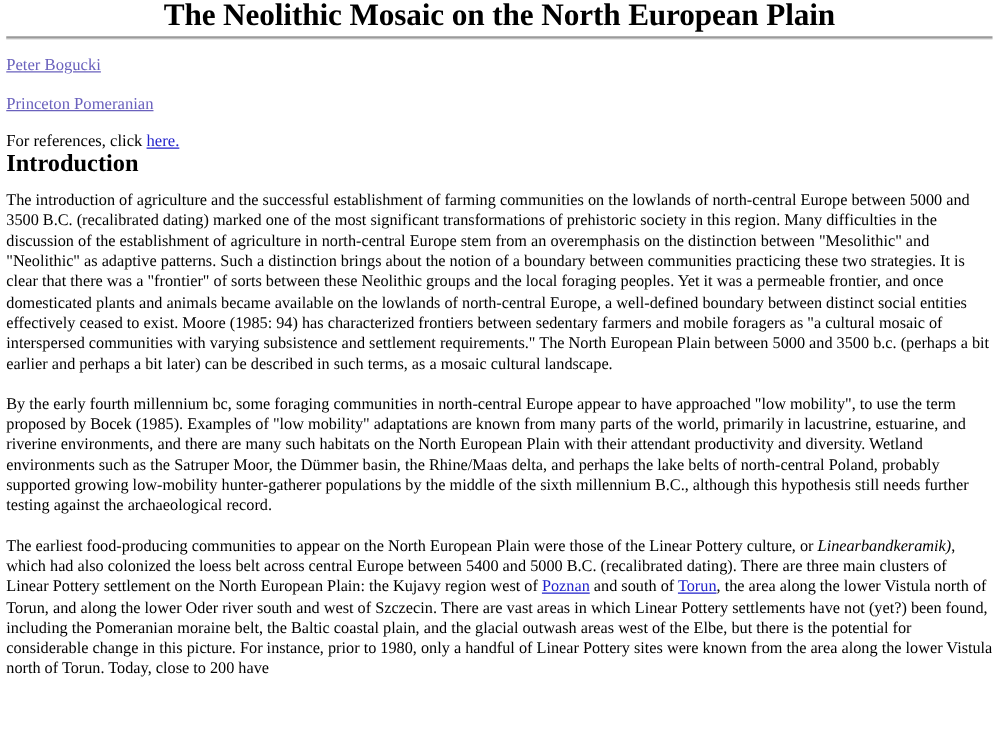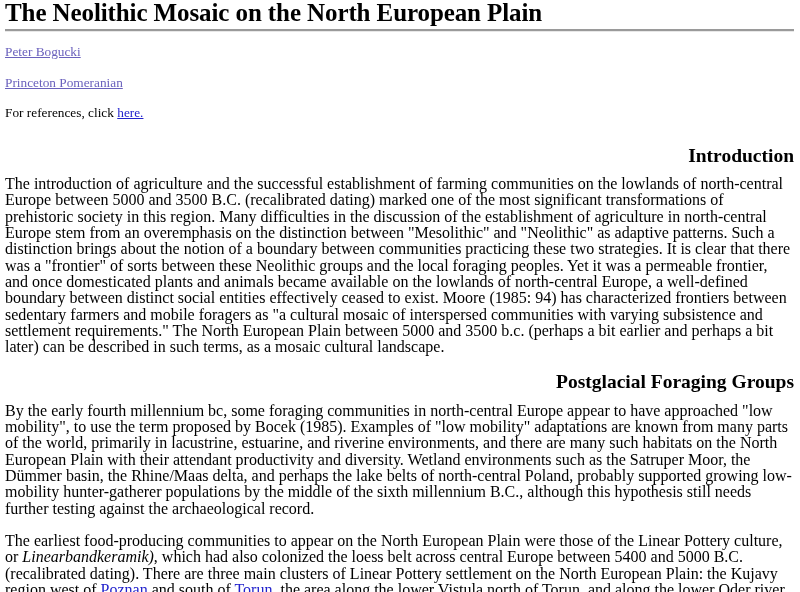--- a/index.html
+++ b/index.html
@@ -19,20 +19,21 @@
     box-sizing: border-box;
     width: 800px;
   }
   .doc-title {
     font-size: 25px;
     font-weight: bold;
     line-height: 1.05;
     margin: 0 0 3px 0;
     letter-spacing: -0.1px;
     font-family: "Liberation Serif", "DejaVu Serif", serif;
+    text-align: center;
   }
   hr.rule {
     border: none;
     border-top: 2px solid #9a9a9a;
     border-bottom: 1px solid #e8e8e8;
     height: 0;
     margin: 3px 0 12px 0;
     width: 100%;
   }
   .byline {
@@ -47,31 +48,30 @@
   }
   a.visited {
     color: #6a61bd;
   }
   a.fresh {
     color: #2222cc;
   }
   .refline {
     font-size: 13.3px;
     line-height: 16px;
-    margin: 0 0 24px 0;
+    margin: 0 0 0 0;
   }
   h2.section {
     font-size: 19.5px;
     font-weight: bold;
     margin: 0 0 10px 0;
     line-height: 1.1;
-    text-align: right;
   }
   p.body {
-    font-size: 16px;
+    font-size: 13px;
     line-height: 16.3px;
     margin: 0 0 16px 0;
     text-align: left;
   }
   em.taxon { font-style: italic; }
 </style>
 </head>
 <body>
 
 <div class="page">
@@ -84,18 +84,17 @@
     <a class="visited" href="#">Peter Bogucki</a><br>
     <br>
     <a class="visited" href="#">Princeton Pomeranian</a>
   </div>
 
   <div class="refline"><span>For references, click </span><a class="fresh ext" href="#">here.</a></div>
 
   <h2 class="section">Introduction</h2>
   <p class="body">The introduction of agriculture and the successful establishment of farming communities on the lowlands of north-central Europe between 5000 and 3500 B.C. (recalibrated dating) marked one of the most significant transformations of prehistoric society in this region. Many difficulties in the discussion of the establishment of agriculture in north-central Europe stem from an overemphasis on the distinction between "Mesolithic" and "Neolithic" as adaptive patterns. Such a distinction brings about the notion of a boundary between communities practicing these two strategies. It is clear that there was a "frontier" of sorts between these Neolithic groups and the local foraging peoples. Yet it was a permeable frontier, and once domesticated plants and animals became available on the lowlands of north-central Europe, a well-defined boundary between distinct social entities effectively ceased to exist. Moore (1985: 94) has characterized frontiers between sedentary farmers and mobile foragers as "a cultural mosaic of interspersed communities with varying subsistence and settlement requirements." The North European Plain between 5000 and 3500 b.c. (perhaps a bit earlier and perhaps a bit later) can be described in such terms, as a mosaic cultural landscape.</p>
 
-  <h2 class="section">Postglacial Foraging Groups</h2>
   <p class="body">By the early fourth millennium bc, some foraging communities in north-central Europe appear to have approached "low mobility", to use the term proposed by Bocek (1985). Examples of "low mobility" adaptations are known from many parts of the world, primarily in lacustrine, estuarine, and riverine environments, and there are many such habitats on the North European Plain with their attendant productivity and diversity. Wetland environments such as the Satruper Moor, the Dümmer basin, the Rhine/Maas delta, and perhaps the lake belts of north-central Poland, probably supported growing low-mobility hunter-gatherer populations by the middle of the sixth millennium B.C., although this hypothesis still needs further testing against the archaeological record.</p>
 
   <p class="body"><span>The earliest food-producing communities to appear on the North European Plain were those of the Linear Pottery culture, or </span><em class="taxon">Linearbandkeramik)</em><span>, which had also colonized the loess belt across central Europe between 5400 and 5000 B.C. (recalibrated dating). There are three main clusters of Linear Pottery settlement on the North European Plain: the Kujavy region west of </span><a class="fresh ext" href="#">Poznan</a><span> and south of </span><a class="fresh ext" href="#">Torun</a><span>, the area along the lower Vistula north of Torun, and along the lower Oder river south and west of Szczecin. There are vast areas in which Linear Pottery settlements have not (yet?) been found, including the Pomeranian moraine belt, the Baltic coastal plain, and the glacial outwash areas west of the Elbe, but there is the potential for considerable change in this picture. For instance, prior to 1980, only a handful of Linear Pottery sites were known from the area along the lower Vistula north of Torun. Today, close to 200 have</span></p>
 
 </div>
 
 </body></html>

